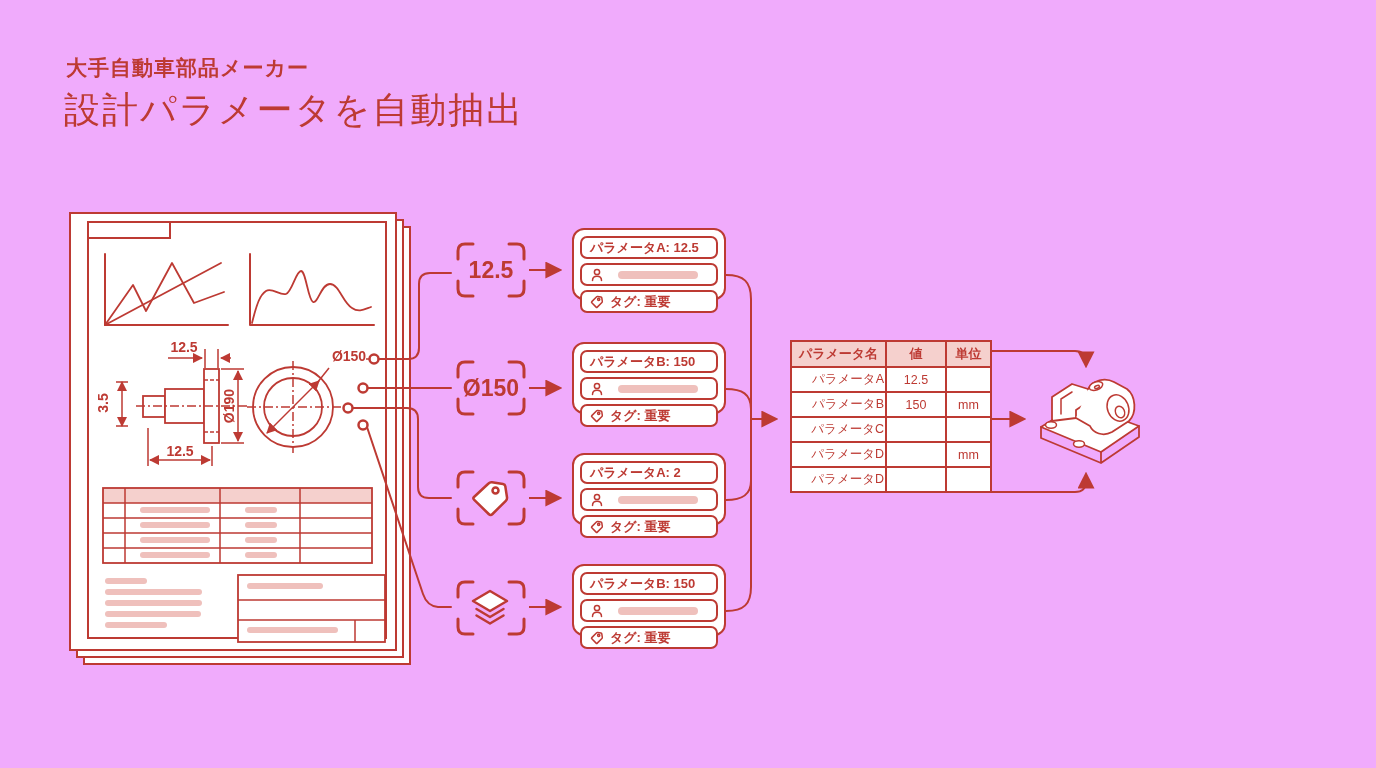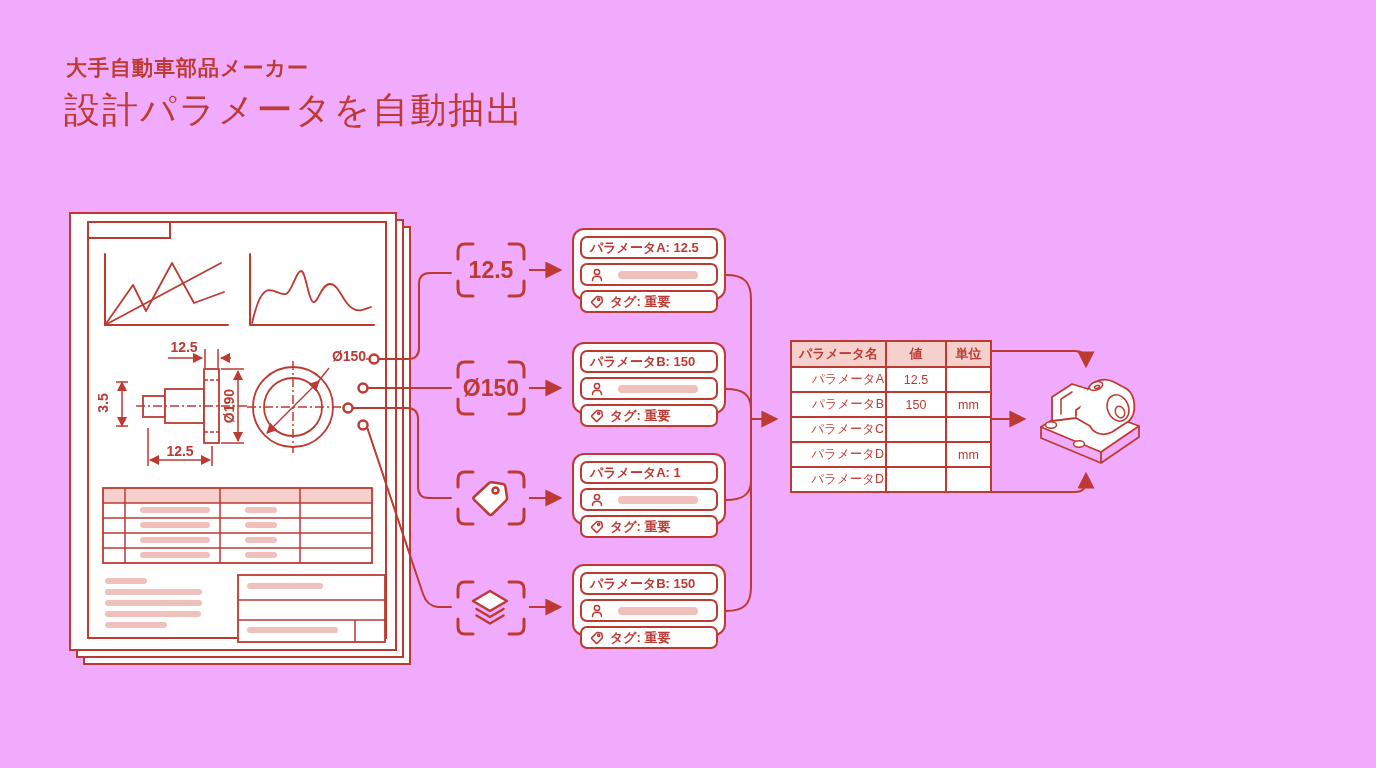--- a/index.html
+++ b/index.html
@@ -272,21 +272,21 @@
       <svg class="rowicon" width="14" height="14" viewBox="0 0 14 14">
         <path class="s w15 jr nf" d="M1.8,6.6 L6.4,2 Q6.9,1.5 7.6,1.6 L11,2.1 Q11.7,2.2 11.8,2.9 L12.3,6.3 Q12.4,7 11.9,7.5 L7.3,12.1 Q6.7,12.7 6.1,12.1 L1.8,7.8 Q1.2,7.2 1.8,6.6 Z"></path>
         <circle class="s w15 nf" cx="8.7" cy="4.3" r="1.1"></circle>
       </svg>
       <span class="ctext">タグ: 重要</span>
     </div>
   </div>
 
   <div class="ov card-group" style="top:453px">
     <div class="card-row">
-      <span class="ctext">パラメータA: 1</span>
+      <span class="ctext">パラメータA: 2</span>
     </div>
     <div class="card-row">
       <svg class="rowicon" width="14" height="14" viewBox="0 0 14 14">
         <circle class="s w15 nf" cx="7" cy="4" r="2.6"></circle>
           <path class="s w15 nf jr" d="M2.5,12.5 Q2.5,8.3 7,8.3 Q11.5,8.3 11.5,12.5"></path>
       </svg>
       <span class="meta-bar"></span>
     </div>
     <div class="card-row">
       <svg class="rowicon" width="14" height="14" viewBox="0 0 14 14">

